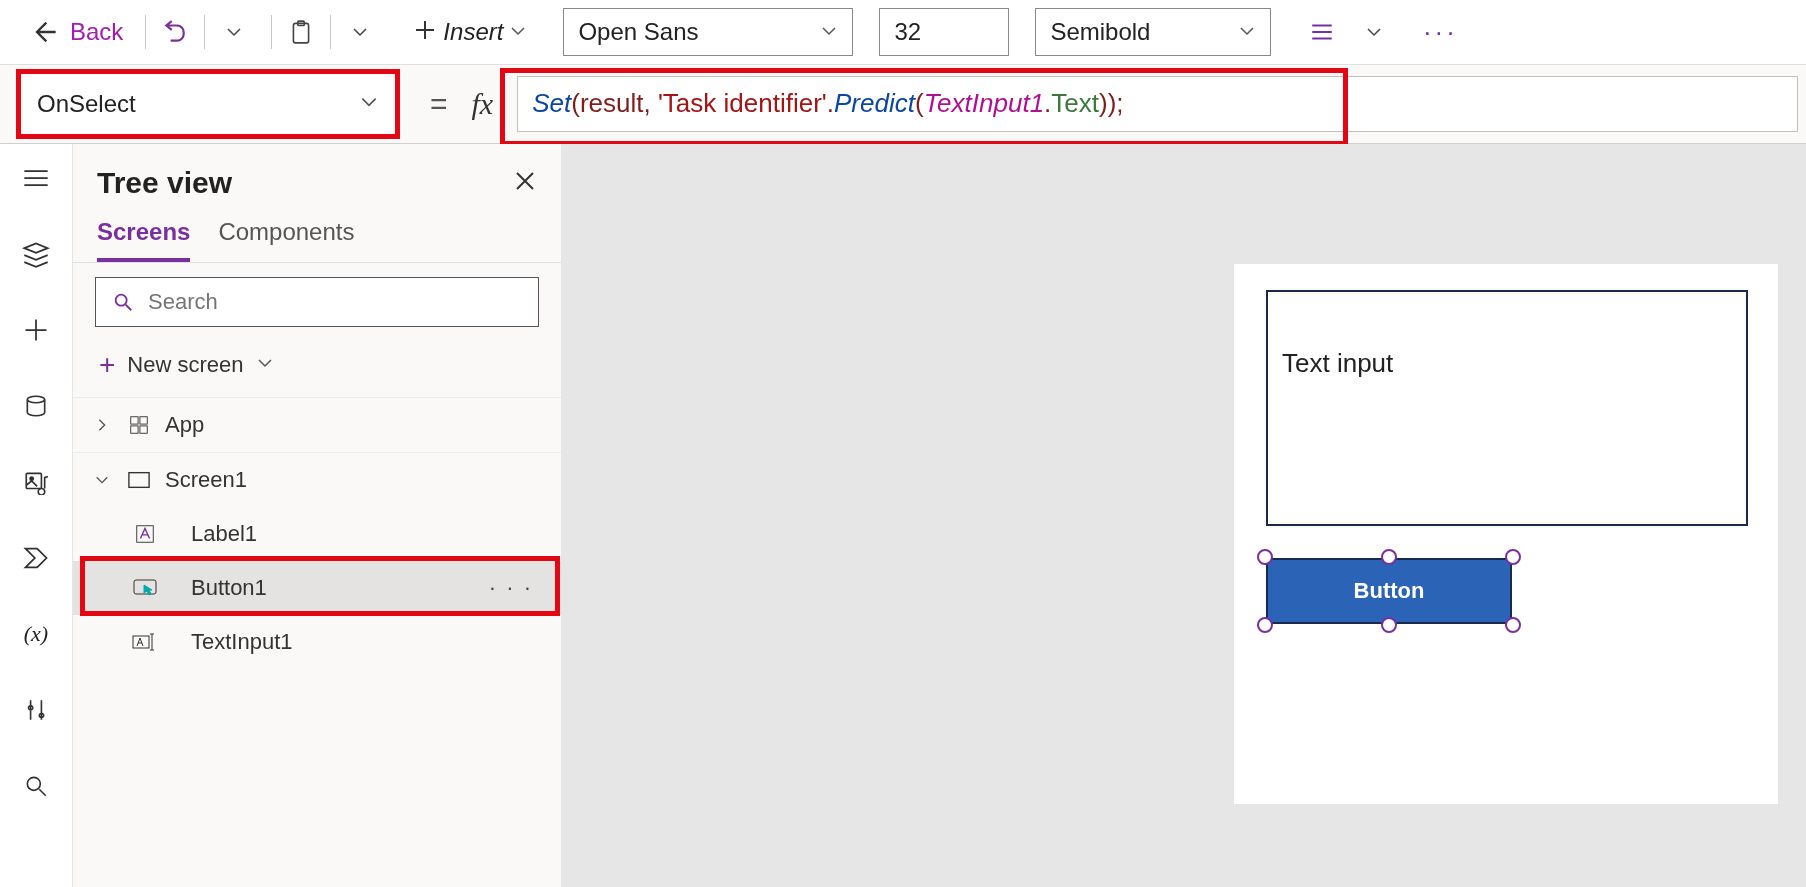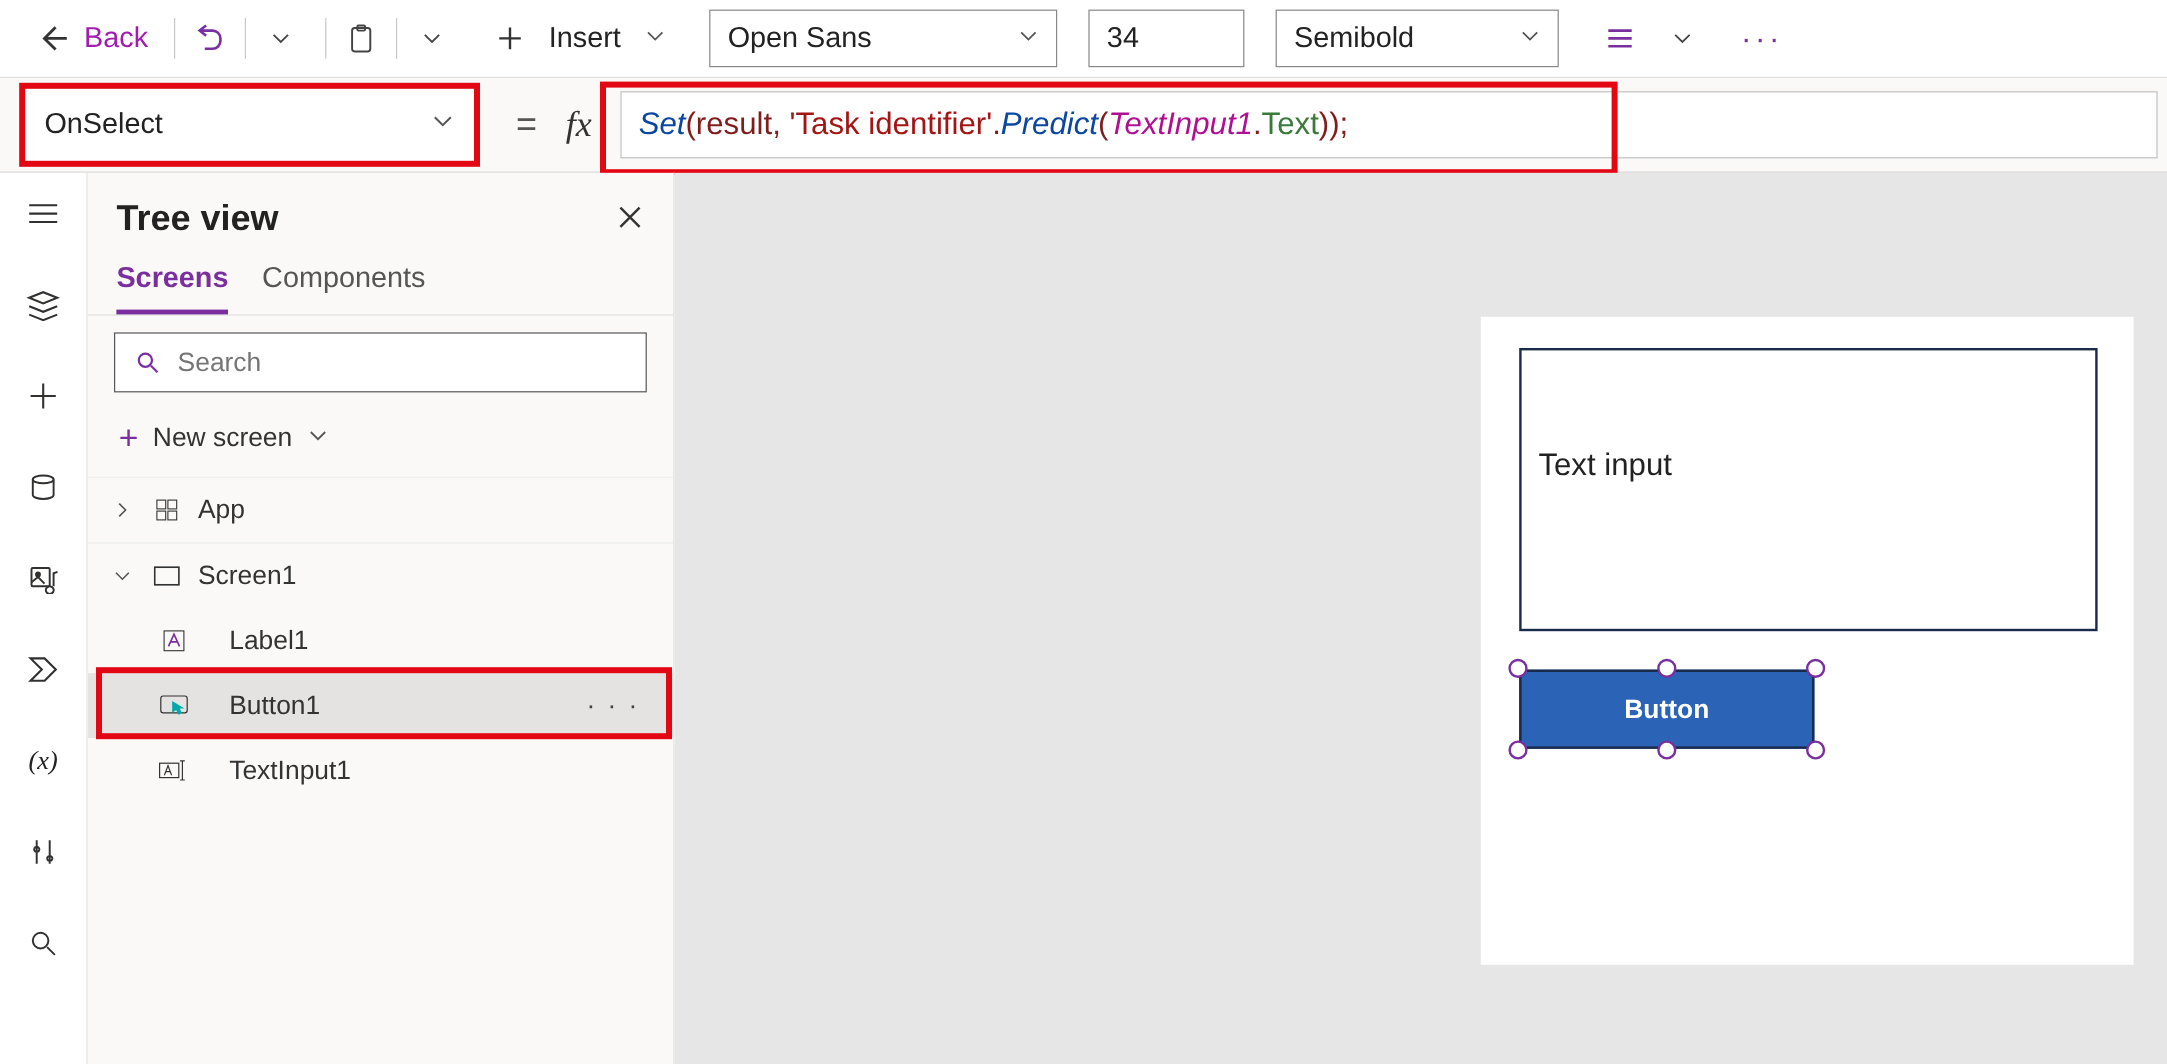--- a/index.html
+++ b/index.html
@@ -13,21 +13,21 @@
     align-items: center;
     padding: 0 20px;
     gap: 6px;
   }
   .back-btn { display: flex; align-items: center; gap: 12px; cursor: pointer; padding: 6px 10px; }
   .back-btn span { font-size: 24px; color: #a21caf; }
   .tb-divider { width: 1px; height: 34px; background: #c8c8c8; margin: 0 6px; }
   .tb-icon { display: inline-flex; align-items: center; justify-content: center; width: 34px; height: 34px; cursor: pointer; }
   .tb-icon svg { stroke: #7a2f9e; fill: none; }
   .tb-icon.gray svg { stroke: #444; }
-  .insert-btn { display: flex; align-items: center; gap: 20px; cursor: pointer; padding: 6px 10px; font-size: 24px; color: #222; }
+  .insert-btn { display: flex; gap: 6px; cursor: pointer; padding: 6px 10px; font-size: 24px; color: #222; font-style: italic; }
   .select-box { border: 1px solid #888; height: 48px; display: flex; align-items: center; justify-content: space-between; padding: 0 14px; font-size: 24px; color: #222; cursor: pointer; margin-left: 20px; }
   .sel-font { width: 290px; }
   .sel-size { width: 130px; }
   .sel-weight { width: 236px; }
   .chev { display: inline-block; }
   .chev svg { stroke: #555; fill: none; stroke-width: 2; }
   .right-icons { display: flex; align-items: center; gap: 18px; margin-left: 28px; }
 
   
   .hl-red { outline: 5px solid #e30613; outline-offset: -3px; }
@@ -165,21 +165,21 @@
     top: 120px; right: 28px;
     width: 544px; height: 540px;
     background: #fff;
   }
   .textinput-el {
     position: absolute;
     top: 26px; left: 32px;
     width: 482px; height: 236px;
     border: 2px solid #1a2a4a;
     background:#fff;
-    padding: 80px 14px;
+    padding: 56px 14px;
     font-size: 26px; color:#222;
   }
   .button-el-wrap {
     position: absolute;
     top: 294px; left: 32px;
     width: 246px; height: 66px;
   }
   .button-el {
     width: 100%; height: 100%;
     background: #2b63b6;
@@ -250,21 +250,21 @@
         </svg></span>
   </div>
 
   <div class="select-box sel-font">
     <span>Open Sans</span>
     <span class="chev"><svg width="18" height="18" viewBox="0 0 24 24">
           <path d="M4 8 L12 16 L20 8"></path>
         </svg></span>
   </div>
   <div class="select-box sel-size">
-    <span>34</span>
+    <span>32</span>
   </div>
   <div class="select-box sel-weight">
     <span>Semibold</span>
     <span class="chev"><svg width="18" height="18" viewBox="0 0 24 24">
           <path d="M4 8 L12 16 L20 8"></path>
         </svg></span>
   </div>
 
   <div class="right-icons">
     <span class="tb-icon">

